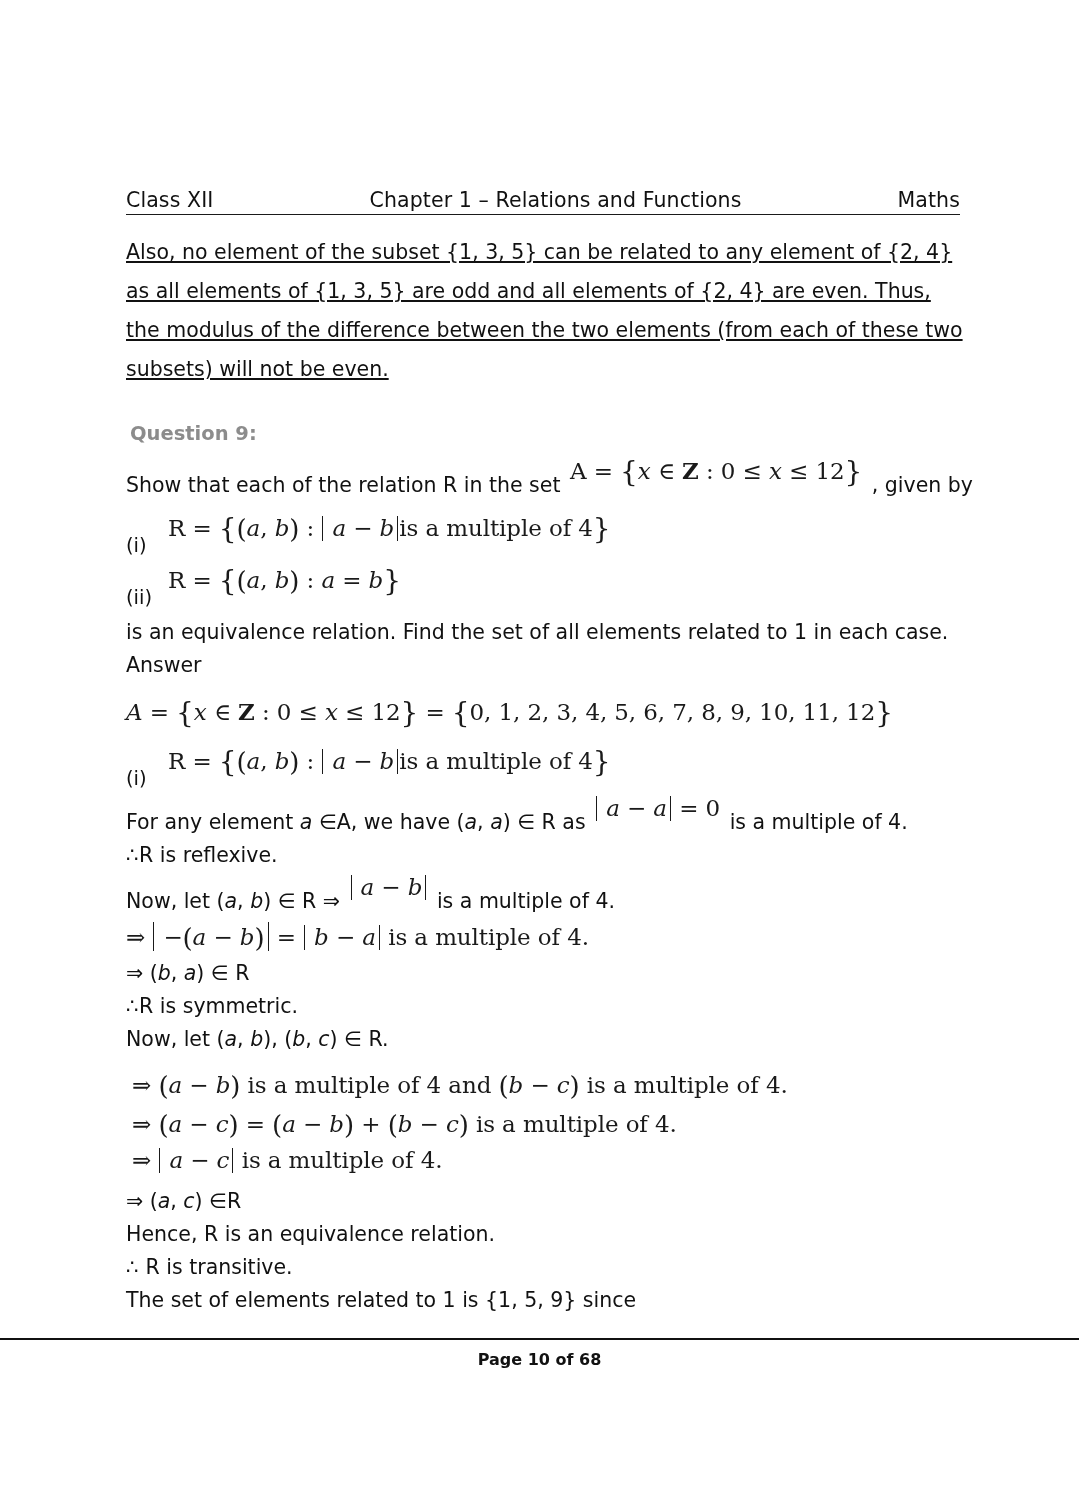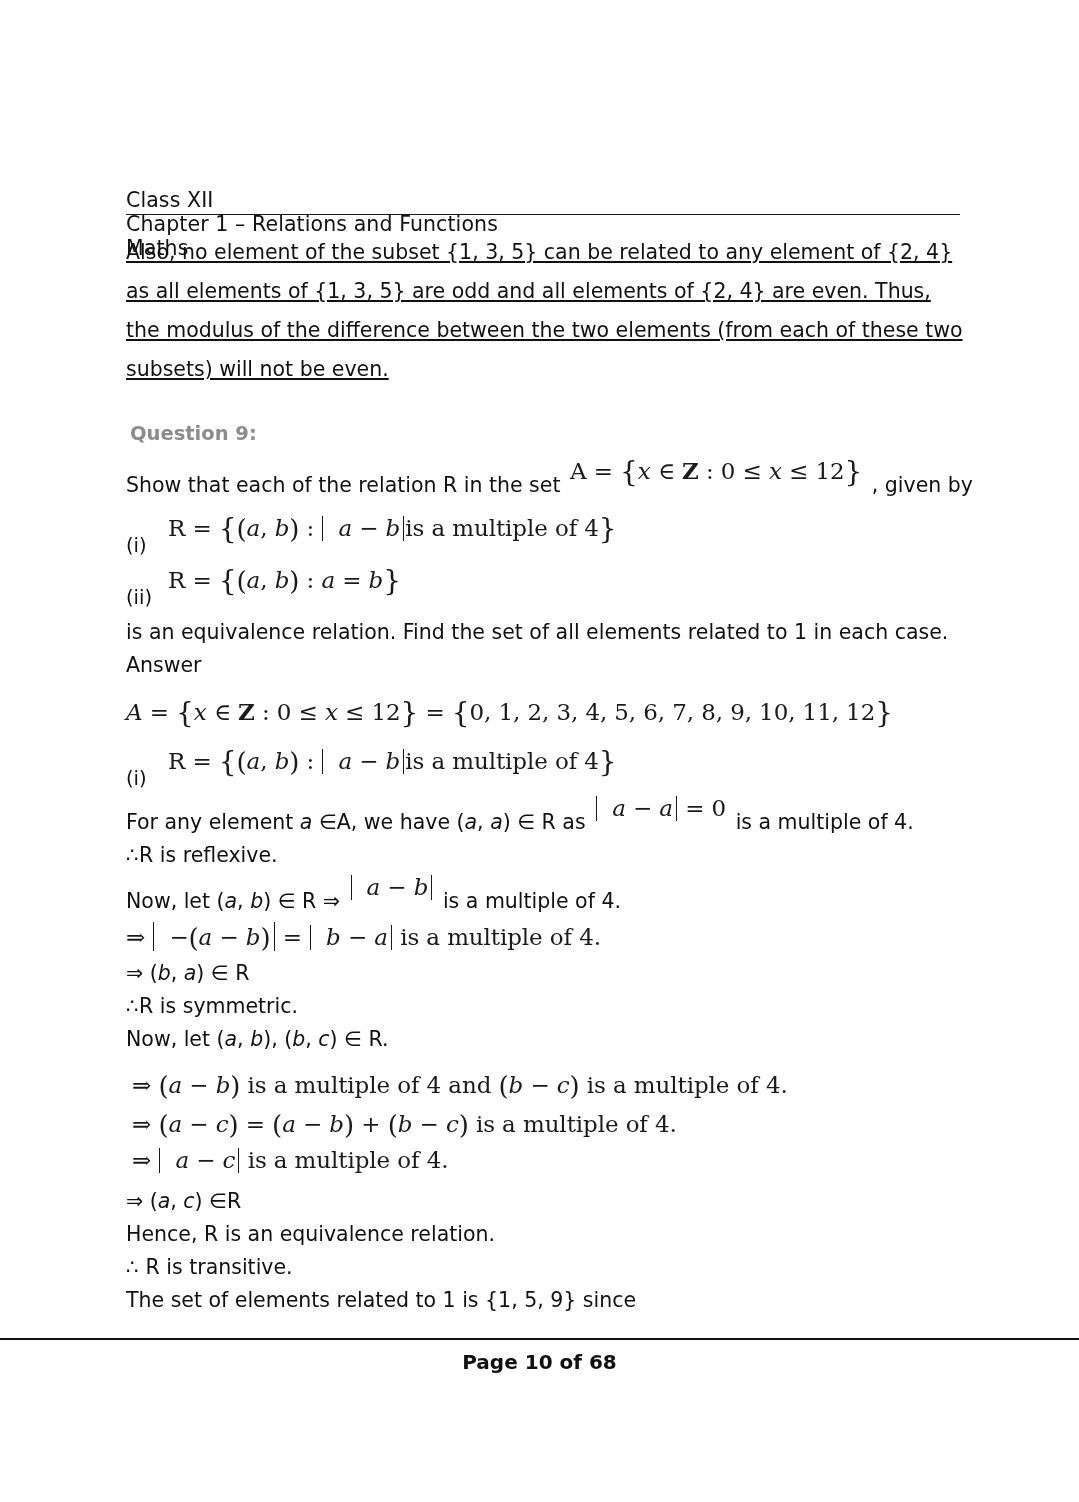--- a/index.html
+++ b/index.html
@@ -29,21 +29,20 @@
     left: 126px;
     top: 188px;
     width: 834px;
     display: flex;
     justify-content: space-between;
     align-items: baseline;
     font-size: 20.5px;
     font-weight: 400;
     letter-spacing: .1px;
     color: #111;
-    flex-direction: column;
   }
   .header .center { flex: 1; text-align: center; }
   .header .right { text-align: center; }
   .header-rule {
     position: absolute;
     left: 126px;
     top: 214px;
     width: 834px;
     height: 0;
     border-top: 1.6px solid #1a1a1a;
@@ -99,21 +98,21 @@
     white-space: nowrap;
     letter-spacing: -0.1px;
   }
   .math .it { font-style: italic; }
   .math .bb { font-weight: 700; }
   .math .br { font-size: 28px; position: relative; top: 2px; }
   .math .abs {
     display: inline-block;
     border-left: 1.6px solid #1a1a1a;
     border-right: 1.6px solid #1a1a1a;
-    padding: 1px 3px 1px 15px;
+    padding: 1px 3px 1px 9px;
     line-height: 1.02;
     margin: 0 1px;
   }
   .math .paren { font-size: 26px; position: relative; top: 2px; }
   .math .rm { font-style: normal; }
 
   
   .item-row { position: relative; height: 46px; }
   .item-row .num {
     position: absolute;
@@ -147,21 +146,21 @@
     width: 1079px;
     height: 0;
     border-top: 2px solid #111111;
   }
   .footer {
     position: absolute;
     left: 0;
     top: 1350px;
     width: 1079px;
     text-align: center;
-    font-size: 20px;
+    font-size: 16px;
     font-weight: 700;
     color: #111;
   }
 </style>
 </head>
 <body>
 
 <div class="page">
 
   <div class="header">

